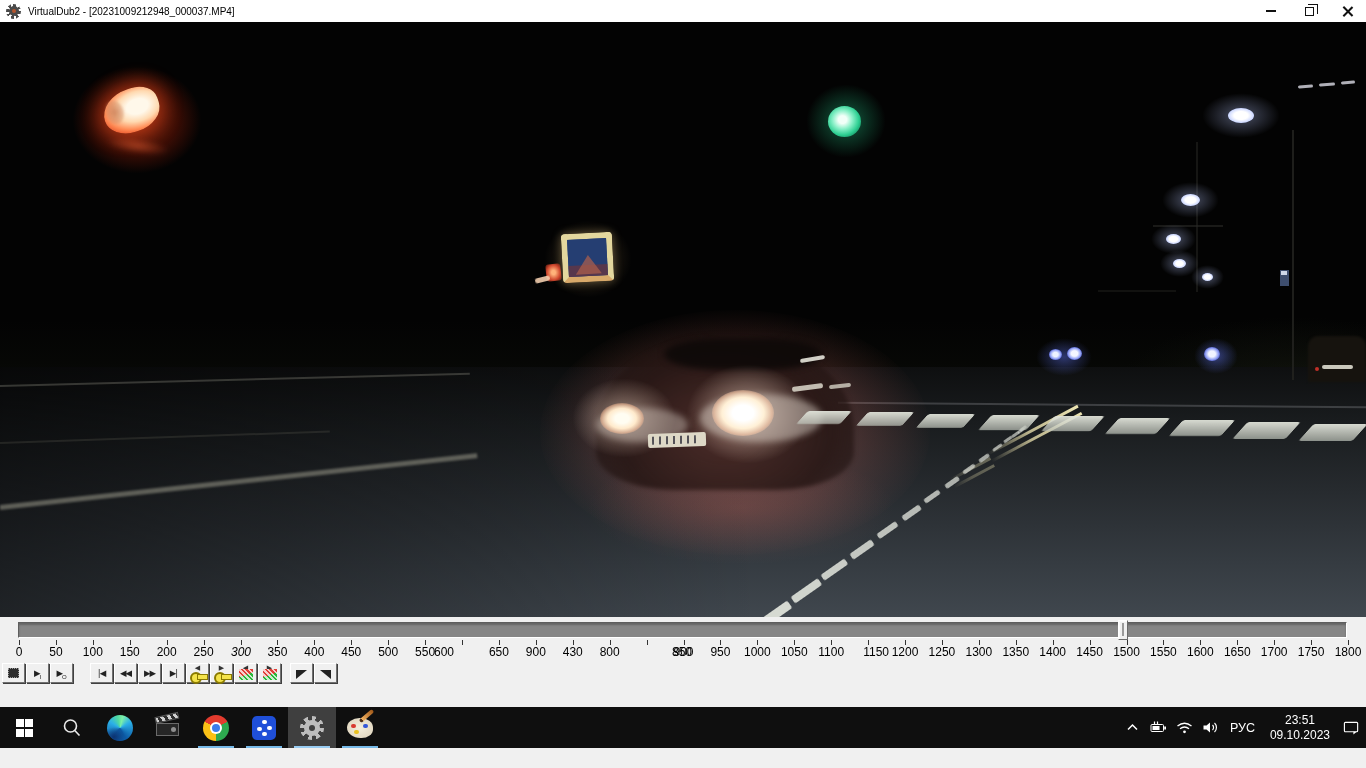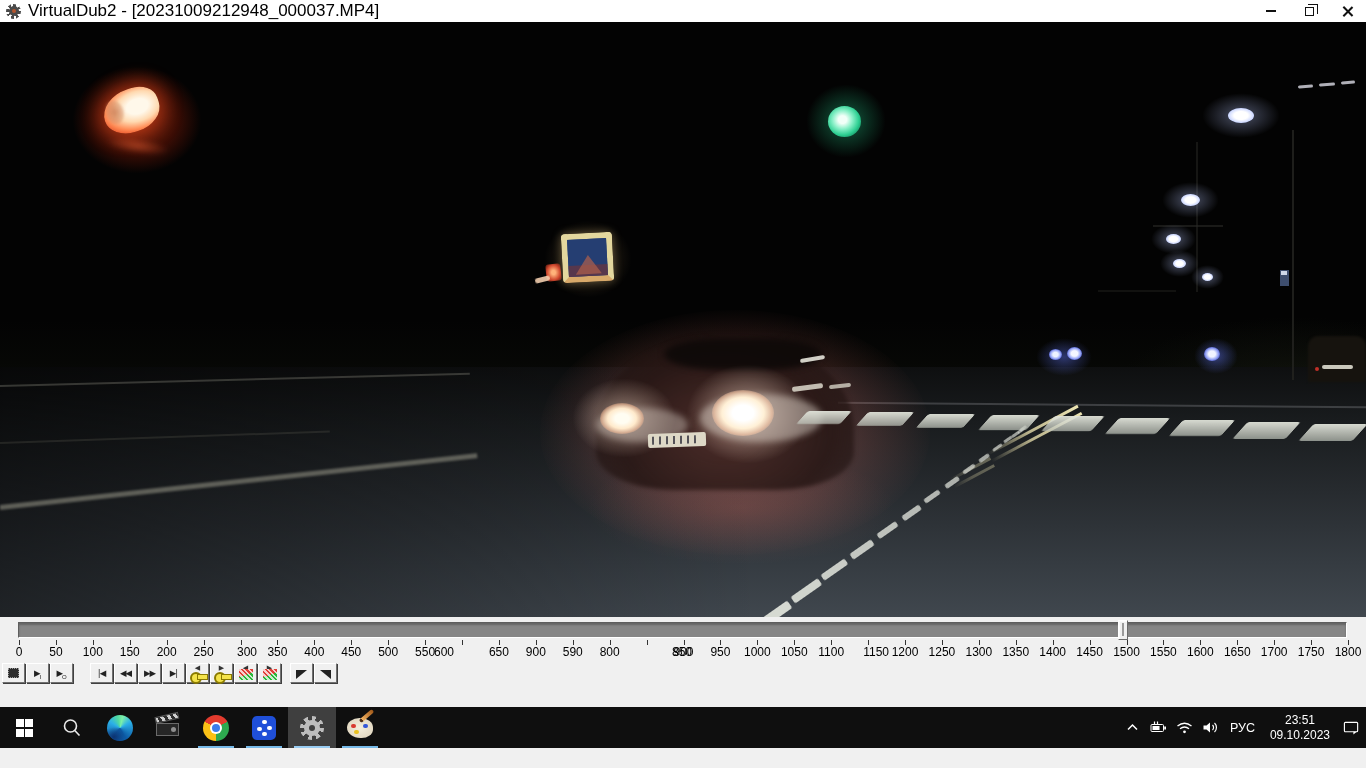--- a/index.html
+++ b/index.html
@@ -8,21 +8,21 @@
   #app { position:relative; width:1366px; height:768px; background:#f0f0f0; }
 
   
   #titlebar { position:relative; height:22px; background:#ffffff; display:flex; align-items:center; }
   .app-gear { position:relative; width:15px; height:15px; margin-left:6px; border-radius:50%;
     background:repeating-conic-gradient(#4a4a4a 0 22deg, transparent 22deg 45deg); flex:0 0 auto; }
   .app-gear::before { content:""; position:absolute; left:2.5px; top:2.5px; width:10px; height:10px;
     background:#4a4a4a; border-radius:50%; }
   .app-gear::after { content:""; position:absolute; left:5.5px; top:5.5px; width:4px; height:4px;
     background:#b5552e; border-radius:50%; }
-  #window-title { margin-left:7px; font-size:17px; color:#000; white-space:nowrap; }
+  #window-title { margin-left:7px; font-size:10px; color:#000; white-space:nowrap; }
   #wincontrols { position:absolute; right:0; top:0; height:22px; display:flex; }
   .winbtn { width:38px; height:22px; display:flex; align-items:center; justify-content:center; }
   .glyph-min { width:10px; height:2px; background:#111; }
   .glyph-restore { position:relative; width:9px; height:9px; border:1px solid #111; background:#fff; }
   .glyph-restore::before { content:""; position:absolute; left:2px; top:-4px; width:9px; height:9px;
     border:1px solid #111; border-bottom:none; border-left:none; }
   .glyph-close { position:relative; width:11px; height:11px; }
   .glyph-close::before,.glyph-close::after { content:""; position:absolute; left:5px; top:-1px; width:1.6px; height:13px; background:#111; }
   .glyph-close::before { transform:rotate(45deg); } .glyph-close::after { transform:rotate(-45deg); }
 
@@ -342,39 +342,39 @@
         <div class="ticklabel" style="left: 35.9167px;">50</div>
         <div class="tickmark" style="left: 92.8333px;"></div>
         <div class="ticklabel" style="left: 72.8333px;">100</div>
         <div class="tickmark" style="left: 129.75px;"></div>
         <div class="ticklabel" style="left: 109.75px;">150</div>
         <div class="tickmark" style="left: 166.667px;"></div>
         <div class="ticklabel" style="left: 146.667px;">200</div>
         <div class="tickmark" style="left: 203.583px;"></div>
         <div class="ticklabel" style="left: 183.583px;">250</div>
         <div class="tickmark" style="left: 240.5px;"></div>
-        <div class="ticklabel" style="left: 227px;">300</div>
+        <div class="ticklabel" style="left: 221px; font-style: italic;">300</div>
         <div class="tickmark" style="left: 277.417px;"></div>
         <div class="ticklabel" style="left: 257.417px;">350</div>
         <div class="tickmark" style="left: 314.333px;"></div>
         <div class="ticklabel" style="left: 294.333px;">400</div>
         <div class="tickmark" style="left: 351.25px;"></div>
         <div class="ticklabel" style="left: 331.25px;">450</div>
         <div class="tickmark" style="left: 388.167px;"></div>
         <div class="ticklabel" style="left: 368.167px;">500</div>
         <div class="tickmark" style="left: 425.083px;"></div>
         <div class="ticklabel" style="left: 405.083px;">550</div>
         <div class="tickmark" style="left: 462px;"></div>
         <div class="ticklabel" style="left: 424px;">600</div>
         <div class="tickmark" style="left: 498.917px;"></div>
         <div class="ticklabel" style="left: 478.917px;">650</div>
         <div class="tickmark" style="left: 535.833px;"></div>
         <div class="ticklabel" style="left: 515.833px;">900</div>
         <div class="tickmark" style="left: 572.75px;"></div>
-        <div class="ticklabel" style="left: 552.75px;">590</div>
+        <div class="ticklabel" style="left: 552.75px;">430</div>
         <div class="tickmark" style="left: 609.667px;"></div>
         <div class="ticklabel" style="left: 589.667px;">800</div>
         <div class="tickmark" style="left: 646.583px;"></div>
         <div class="ticklabel" style="left: 662px;">850</div>
         <div class="tickmark" style="left: 683.5px;"></div>
         <div class="ticklabel" style="left: 663.5px;">900</div>
         <div class="tickmark" style="left: 720.417px;"></div>
         <div class="ticklabel" style="left: 700.417px;">950</div>
         <div class="tickmark" style="left: 757.333px;"></div>
         <div class="ticklabel" style="left: 737.333px;">1000</div>

